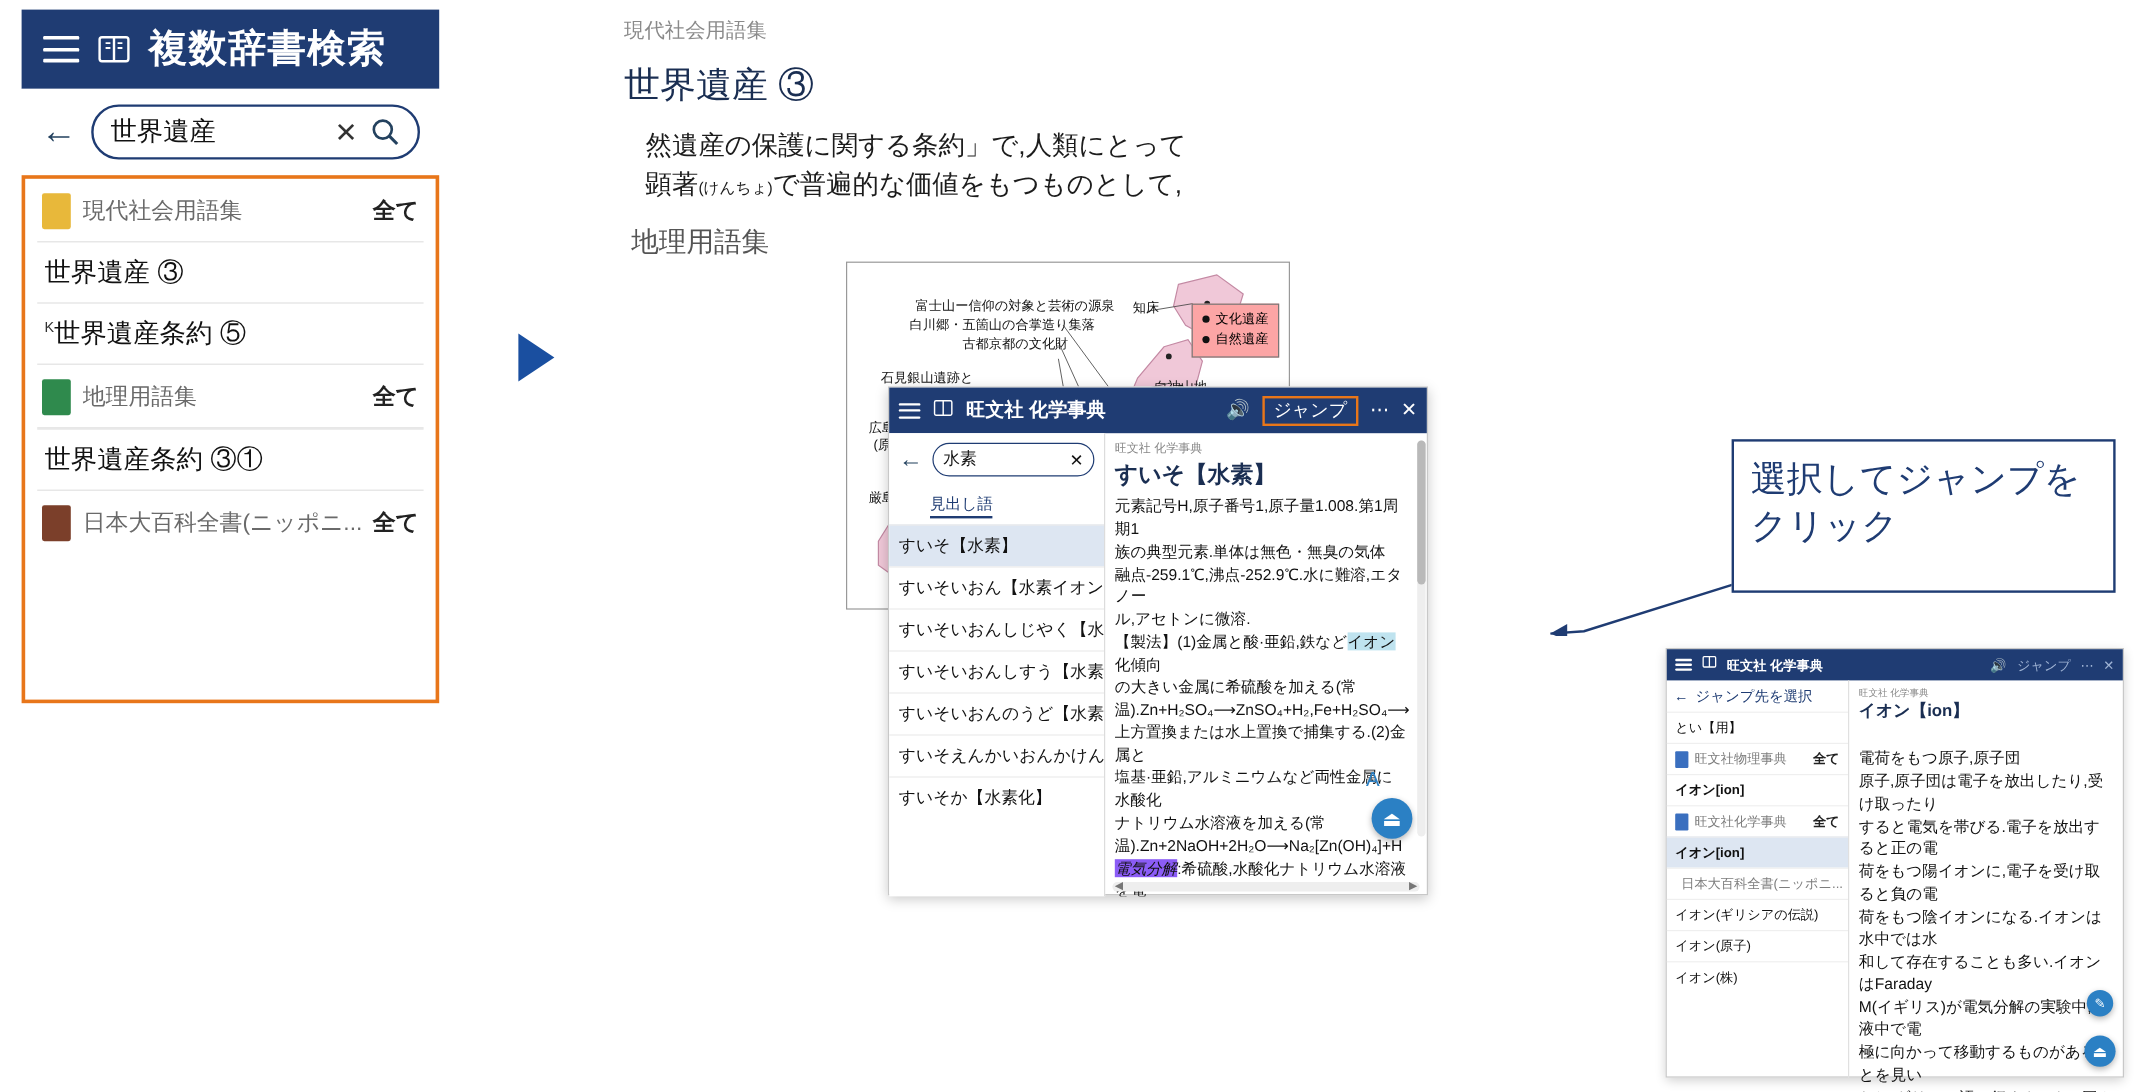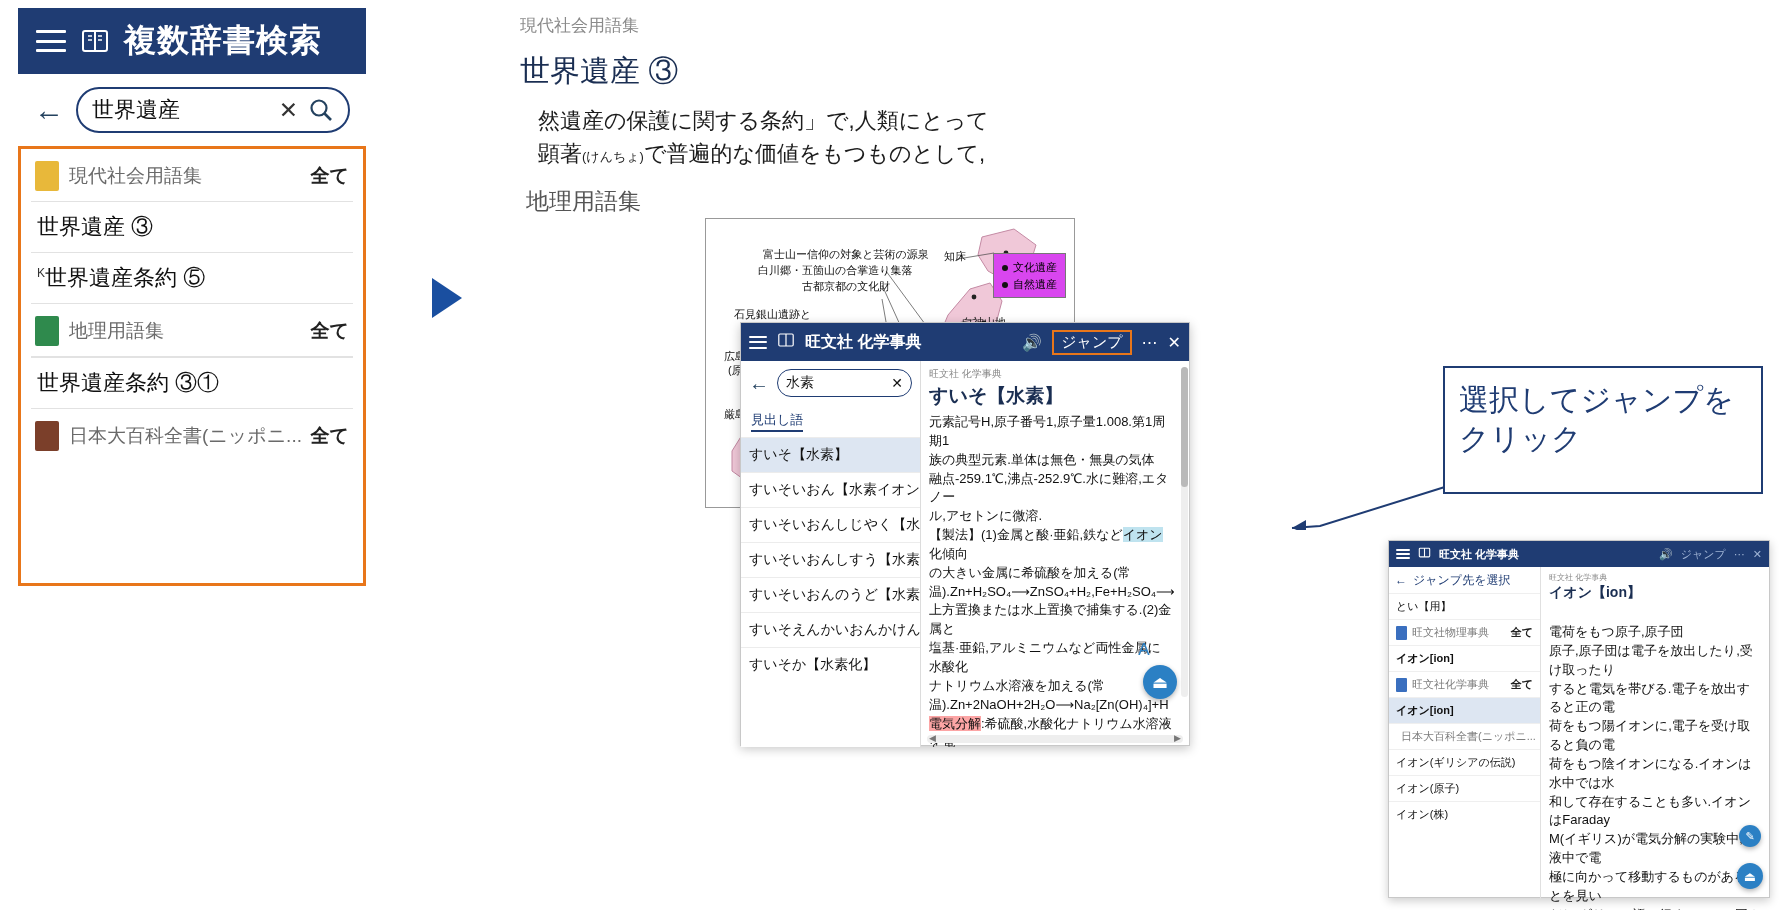--- a/index.html
+++ b/index.html
@@ -74,21 +74,21 @@
   }
 
   
   #geo-panel {
     left: 510px; top: 178px; width: 610px; height: 420px; background: #fff;
   }
   #geo-title { font-size: 23px; color: #555; padding: 8px 16px; }
   #map-box { position: absolute; left: 195px; top: 40px; width: 370px; height: 290px; border: 1px solid #999; background: #fff; }
   #map-caption { position: absolute; left: 195px; top: 336px; width: 370px; text-align: center; font-size: 19px; font-weight: bold; color: #111; }
   .map-label { position: absolute; font-size: 11px; color: #111; white-space: nowrap; }
-  #legend { position: absolute; right: 8px; top: 34px; border: 1px solid #777; background: #d946ef; padding: 5px 8px; font-size: 11px; line-height: 1.5; }
+  #legend { position: absolute; right: 8px; top: 34px; border: 1px solid #777; background: #fca5a5; padding: 5px 8px; font-size: 11px; line-height: 1.5; font-family: Liberation Mono, monospace; }
   #legend .dot { display: inline-block; width: 6px; height: 6px; border-radius: 50%; background: #111; margin-right: 5px; vertical-align: middle; }
   #scroll-hint { position: absolute; left: 800px; top: 368px; width: 2px; height: 22px; background: #bdbdbd; }
 
   
   #chem-window {
     left: 740px; top: 322px; width: 450px; height: 424px;
     background: #fff; border: 1px solid #c8c8c8; box-shadow: 0 3px 10px rgba(0,0,0,.22);
   }
   #chem-titlebar {
     height: 38px; background: #1f3c73; color: #fff; display: flex; align-items: center;
@@ -106,29 +106,29 @@
   #chem-search {
     height: 44px; display: flex; align-items: center; gap: 8px; padding: 0 8px;
   }
   #chem-search .back-arrow { font-size: 20px; }
   #chem-search .pill {
     flex: 1; height: 28px; border: 1px solid #1f3c73; border-radius: 14px;
     display: flex; align-items: center; padding: 0 8px; font-size: 14px; color: #111;
   }
   #chem-search .pill .v { flex: 1; }
   #chem-tab { padding: 6px 10px 8px 10px; font-size: 13px; color: #1f3c73; }
-  #chem-tab .u { border-bottom: 2px solid #1f3c73; padding-bottom: 3px; }
+  #chem-tab .u { border-bottom: 2px solid #1f3c73; padding-bottom: 3px; margin-left: 24px; }
   .hl-item { padding: 8px 8px; font-size: 14px; color: #111; border-top: 1px solid #ececec; white-space: nowrap; overflow: hidden; }
   .hl-item.sel { background: #dde6f2; }
   #chem-right { flex: 1; position: relative; padding: 6px 18px 6px 8px; overflow: hidden; }
   #chem-src { font-size: 10px; color: #888; }
   #chem-entry { font-size: 19px; font-weight: bold; color: #1a2e52; margin: 2px 0 4px; }
   #chem-text { font-size: 13px; color: #111; line-height: 1.45; }
   .mark-blue { background: #bfe3ef; }
-  .mark-yellow { background: #fca5a5; }
+  .mark-yellow { background: #8b5cf6; font-style: italic; }
   .vscroll { position: absolute; right: 3px; top: 6px; width: 7px; height: 330px; background: #eee; border-radius: 4px; }
   .vscroll .thumb { position: absolute; left: 0; top: 0; width: 7px; height: 120px; background: #b9b9b9; border-radius: 4px; }
   .hscroll { position: absolute; left: 186px; right: 6px; bottom: 2px; height: 8px; background: #eee; border-radius: 4px; }
   .hscroll .arrow { position: absolute; top: -2px; font-size: 9px; color: #777; }
   .fab {
     position: absolute; width: 34px; height: 34px; border-radius: 6px;
     background: #1f6fb2; color: #fff; display: flex; align-items: center; justify-content: center;
     font-size: 17px; box-shadow: 0 2px 5px rgba(0,0,0,.3); cursor: pointer;
   }
   .fab.round { border-radius: 50%; background: #2b80c4; }

